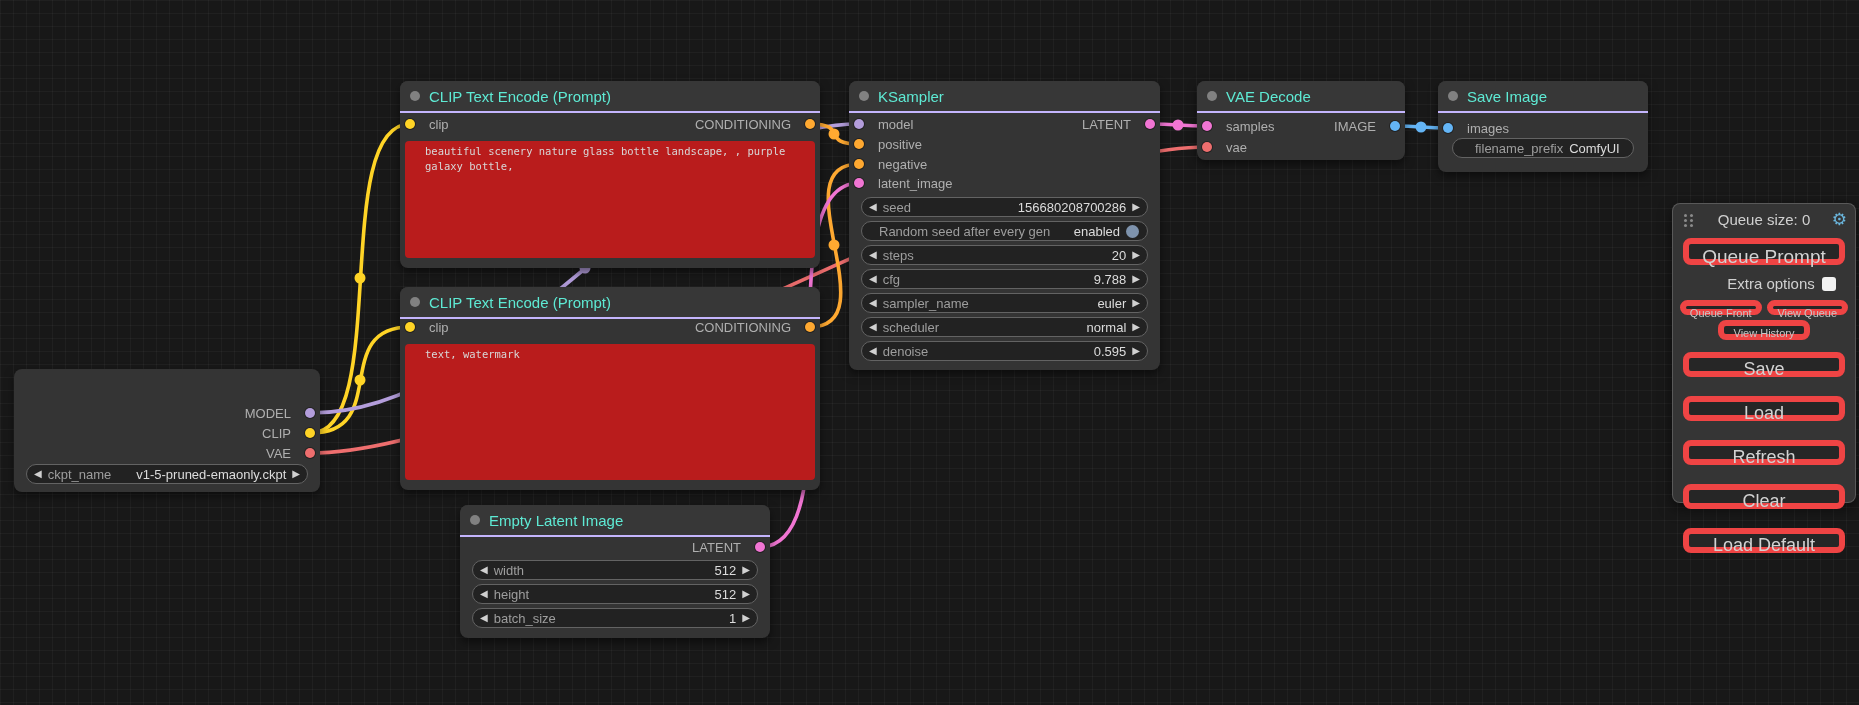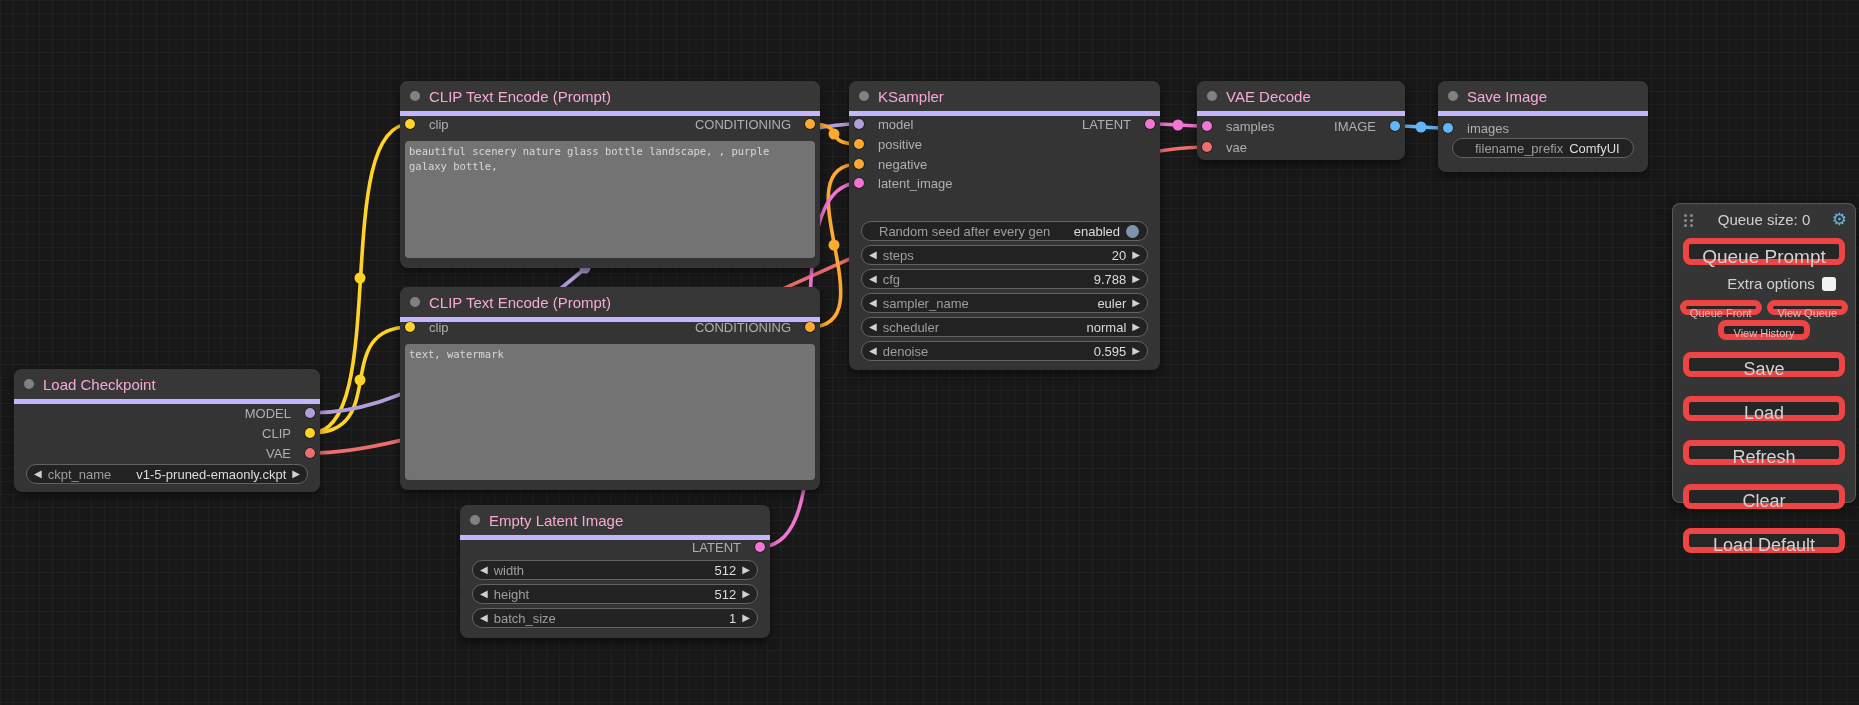--- a/index.html
+++ b/index.html
@@ -15,35 +15,35 @@
   
   #links{position:absolute;left:0;top:0;z-index:1;}
   #links path{fill:none;stroke-width:3.6px;stroke-linecap:round;}
   
   .node{
     position:absolute;z-index:2;background:#343434;border-radius:8px;
     box-shadow:0 4px 10px rgba(0,0,0,0.5);color:#b4b4b4;
   }
   .ntitle{
     height:30px;display:flex;align-items:center;gap:9px;padding:0 10px;
-    background:#373737;border-radius:8px 8px 0 0;border-bottom:5px solid #c4b5fd;
-    font-size:15px;color:#f9a8d4;
+    background:#373737;border-radius:8px 8px 0 0;border-bottom:2px solid #c4b5fd;
+    font-size:15px;color:#5eead4;
   }
   .tdot{width:10px;height:10px;border-radius:50%;background:var(--c-title_dot);flex:0 0 auto;}
   .slot{position:absolute;height:20px;display:flex;align-items:center;gap:14px;font-size:13px;color:#afafaf;}
   .slot.in{left:5px;}
   .slot.out{right:5px;justify-content:flex-end;}
   .dot{width:10px;height:10px;border-radius:50%;box-shadow:0 0 0 1px rgba(0,0,0,0.35);flex:0 0 auto;}
   .dot-model{background:var(--c-model);} .dot-clip{background:var(--c-clip);}
   .dot-vae{background:var(--c-vae);} .dot-cond{background:var(--c-conditioning);}
   .dot-latent{background:var(--c-latent);} .dot-image{background:var(--c-image);}
   .promptbox{
-    position:absolute;left:5px;right:5px;background:#737373;border-radius:4px;
+    position:absolute;left:5px;right:5px;background:#b91c1c;border-radius:4px;
     font-family:"DejaVu Sans Mono",monospace;font-size:10.5px;line-height:1.45;
-    color:#d8d8d8;padding:3px 2px 3px 4px;white-space:pre-wrap;word-break:normal;overflow:hidden;
+    color:#d8d8d8;padding:3px 2px 3px 20px;white-space:pre-wrap;word-break:normal;overflow:hidden;
   }
   .widget{
     position:absolute;left:12px;right:12px;height:20px;box-sizing:border-box;
     background:#222;border:1px solid #636363;border-radius:10px;
     display:flex;align-items:center;gap:6px;padding:0 7px;font-size:13px;
   }
   .wlabel{color:#9e9e9e;white-space:nowrap;}
   .wvalue{color:#dcdcdc;margin-left:auto;white-space:nowrap;}
   .arr{color:#d0d0d0;font-size:10px;line-height:1;flex:0 0 auto;}
   .arr-l::before{content:"◀";} .arr-r::before{content:"▶";}
@@ -91,24 +91,20 @@
   <circle style="fill:var(--c-clip)" cx="360" cy="278" r="5.5"></circle>
   <circle style="fill:var(--c-clip)" cx="360" cy="380" r="5.5"></circle>
   <circle style="fill:var(--c-model)" cx="585" cy="268" r="5.5"></circle>
   <circle style="fill:var(--c-conditioning)" cx="834" cy="134" r="5.5"></circle>
   <circle style="fill:var(--c-conditioning)" cx="834" cy="245" r="5.5"></circle>
   <circle style="fill:var(--c-latent)" cx="1178" cy="125" r="5.5"></circle>
   <circle style="fill:var(--c-image)" cx="1421" cy="127" r="5.5"></circle>
 </svg>
 
 <div class="node" style="left:14px;top:369px;width:306px;height:123px">
-  <div class="ntitle">
-    <span class="tdot"></span>
-    <span>Load Checkpoint</span>
-  </div>
   <div class="slot out" style="top:34px">
     <span>MODEL</span>
       <span class="dot dot-model"></span>
   </div>
   <div class="slot out" style="top:54px">
     <span>CLIP</span>
       <span class="dot dot-clip"></span>
   </div>
   <div class="slot out" style="top:74px">
     <span>VAE</span>
@@ -200,20 +196,26 @@
     <span class="dot dot-cond"></span>
       <span>negative</span>
   </div>
   <div class="slot in" style="top:92px">
     <span class="dot dot-latent"></span>
       <span>latent_image</span>
   </div>
   <div class="slot out" style="top:33px">
     <span>LATENT</span>
       <span class="dot dot-latent"></span>
+  </div>
+  <div class="widget" style="top:116px">
+    <span class="arr arr-l"></span>
+    <span class="wlabel">seed</span>
+    <span class="wvalue">156680208700286</span>
+    <span class="arr arr-r"></span>
   </div>
   <div class="widget no-arr" style="top:140px">
     <span class="wlabel">Random seed after every gen</span>
     <span class="wvalue">enabled</span>
     <span class="toggle"></span>
   </div>
   <div class="widget" style="top:164px">
     <span class="arr arr-l"></span>
     <span class="wlabel">steps</span>
     <span class="wvalue">20</span>

